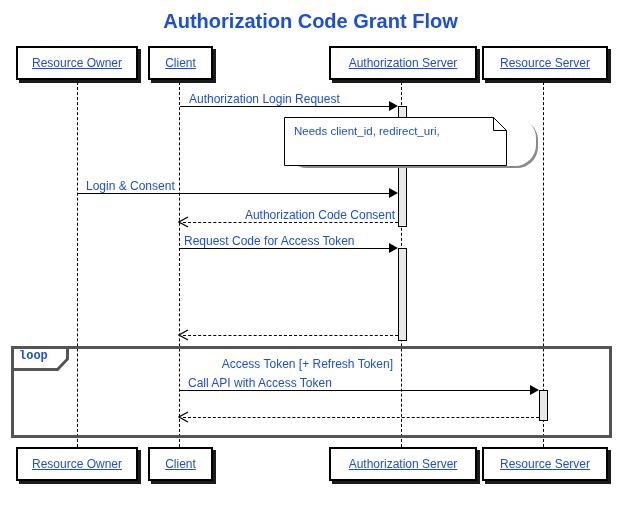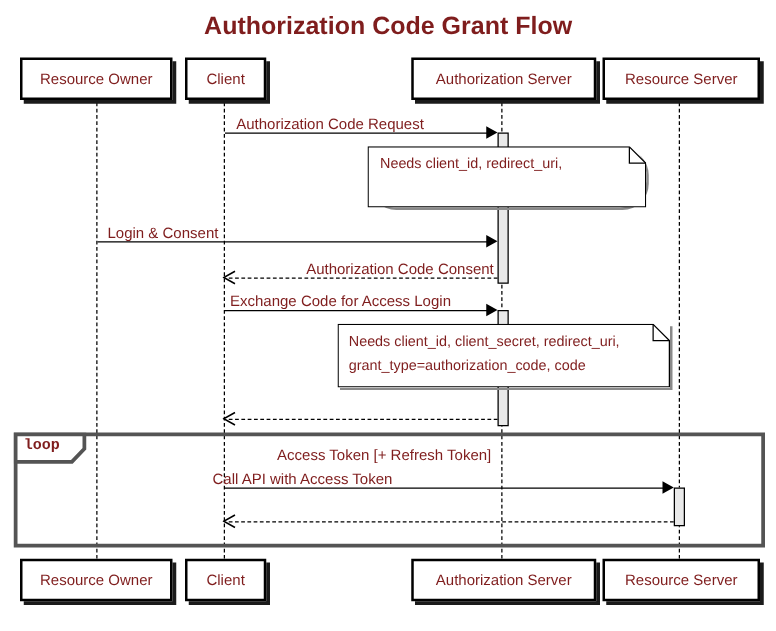--- a/index.html
+++ b/index.html
@@ -1,25 +1,25 @@
 <!DOCTYPE html>
 <html><head>
 <meta charset="utf-8">
 <style>
   html,body{margin:0;padding:0;background:#fff;}
   #canvas{
     position:relative;width:621px;height:505px;background:#ffffff;
-    font-family:"Liberation Sans",sans-serif;color:#7f1d1d;overflow:hidden;
+    font-family:"Liberation Sans",sans-serif;color:#1d4ed8;overflow:hidden;
   }
   .title{position:absolute;left:0;top:10px;width:621px;text-align:center;
     font-size:20px;font-weight:bold;letter-spacing:0;}
   .actor{position:absolute;height:30px;background:#fff;border:2px solid #000;
     box-shadow:3px 3px 0 #1b1b1b;display:flex;align-items:center;justify-content:center;
     font-size:12px;}
-  .actor span{white-space:nowrap;text-align:right;}
+  .actor span{text-decoration:underline;white-space:nowrap;text-align:right;}
   .lifeline{position:absolute;width:0;border-left:1px dashed #000;}
   .bar{position:absolute;width:7px;background:#e9e9e9;border:1px solid #000;}
   .mlabel{position:absolute;font-size:12px;white-space:nowrap;}
   .mlabel.right{text-align:right;}
   .line{position:absolute;height:0;border-top:1px solid #000;}
   .line.dashed{border-top-style:dashed;}
   .head-solid{position:absolute;width:0;height:0;
     border-top:5px solid transparent;border-bottom:5px solid transparent;
     border-left:9px solid #000;}
   .head-open{position:absolute;}
@@ -47,66 +47,56 @@
     <svg width="60" height="26">
       <polygon points="1.5,1.5 56.5,1.5 56.5,13 46.5,23.5 1.5,23.5" fill="#ffffff" stroke="#545454" stroke-width="3"></polygon>
     </svg>
   </div>
   <div class="loop-label" style="left:19px;top:349px;font-family:Liberation Mono, monospace;">loop</div>
 
   <div class="bar" style="left:398px;top:106px;height:119px;"></div>
   <div class="bar" style="left:398px;top:248px;height:91px;"></div>
   <div class="bar" style="left:539px;top:390px;height:29px;"></div>
 
-  <div class="mlabel" style="left:189px;top:92px;">Authorization Code Request</div>
+  <div class="mlabel" style="left:189px;top:92px;">Authorization Login Request</div>
   <div class="line" style="left:180px;top:106px;width:210px;"></div>
   <div class="head-solid" style="left:389px;top:101px;"></div>
 
-  <div class="note" style="left:294px;top:117px;width:223px;height:49px;border-radius:21px;">
+  <div class="note" style="left:284px;top:117px;width:252px;height:49px;border-radius:21px;">
     <svg width="223" height="49">
       <polygon points="0.5,0.5 209.5,0.5 222.5,13.5 222.5,48.5 0.5,48.5" fill="#ffffff" stroke="#000000"></polygon>
       <polyline points="209.5,0.5 209.5,13.5 222.5,13.5" fill="none" stroke="#000000"></polyline>
     </svg>
     <div class="ntext">
       <div>Needs client_id, redirect_uri,</div>
     </div>
   </div>
 
   <div class="mlabel" style="left:86px;top:179px;">Login &amp; Consent</div>
   <div class="line" style="left:78px;top:193px;width:312px;"></div>
   <div class="head-solid" style="left:389px;top:188px;"></div>
 
   <div class="mlabel right" style="left:180px;top:208px;width:215px;">Authorization Code Consent</div>
   <div class="line dashed" style="left:183px;top:222px;width:215px;"></div>
   <svg class="head-open" style="left:178px;top:216px;" width="11" height="12">
     <path d="M10,1 L1,6 L10,11" fill="none" stroke="#000000" stroke-width="1.2"></path>
   </svg>
 
-  <div class="mlabel" style="left:184px;top:234px;">Exchange Code for Access Login</div>
+  <div class="mlabel" style="left:184px;top:234px;">Request Code for Access Token</div>
   <div class="line" style="left:180px;top:248px;width:210px;"></div>
   <div class="head-solid" style="left:389px;top:243px;"></div>
 
-  <div class="note" style="left:270px;top:259px;width:266px;height:51px;">
-    <svg width="266" height="51">
-      <polygon points="0.5,0.5 252.5,0.5 265.5,13.5 265.5,50.5 0.5,50.5" fill="#ffffff" stroke="#000000"></polygon>
-      <polyline points="252.5,0.5 252.5,13.5 265.5,13.5" fill="none" stroke="#000000"></polyline>
-    </svg>
-    <div class="ntext" style="top:6px;left:9px;">
-      <div>Needs client_id, client_secret, redirect_uri,</div>
-      <div>grant_type=authorization_code, code</div>
-    </div>
-  </div>
 
   <div class="mlabel right" style="left:180px;top:321px;width:213px;margin-top:36px;">Access Token [+ Refresh Token]</div>
   <div class="line dashed" style="left:183px;top:335px;width:215px;"></div>
   <svg class="head-open" style="left:178px;top:329px;" width="11" height="12">
     <path d="M10,1 L1,6 L10,11" fill="none" stroke="#000000" stroke-width="1.2"></path>
   </svg>
 
-  <div class="mlabel" style="left:170px;top:376px;">Call API with Access Token</div>
+  <div class="mlabel" style="left:188px;top:376px;">Call API with Access Token</div>
   <div class="line" style="left:180px;top:390px;width:351px;"></div>
   <div class="head-solid" style="left:530px;top:385px;"></div>
 
   <div class="line dashed" style="left:183px;top:417px;width:356px;"></div>
   <svg class="head-open" style="left:178px;top:411px;" width="11" height="12">
     <path d="M10,1 L1,6 L10,11" fill="none" stroke="#000000" stroke-width="1.2"></path>
   </svg>
 
   <div class="actor" style="left:16px;top:46px;width:118px;">
       <span>Resource Owner</span>

